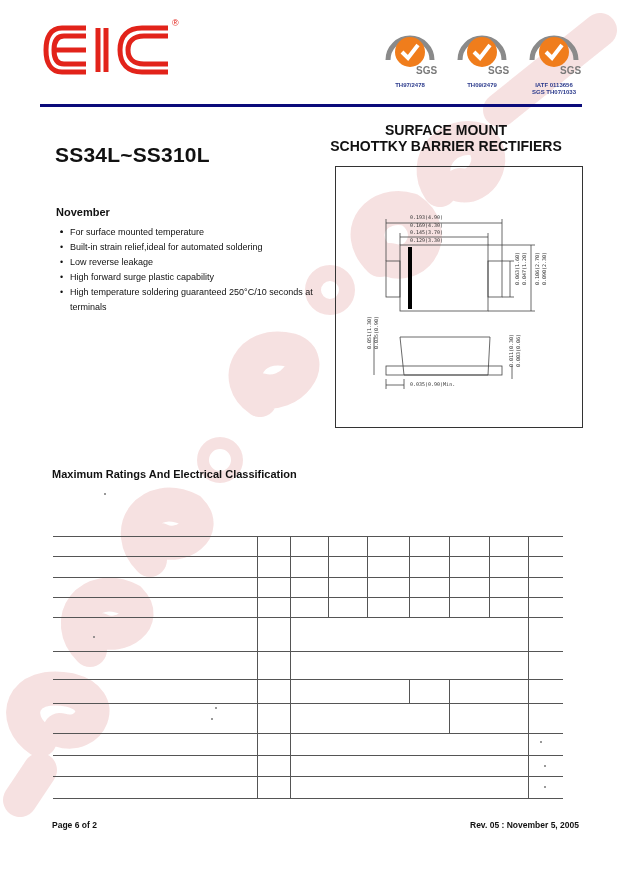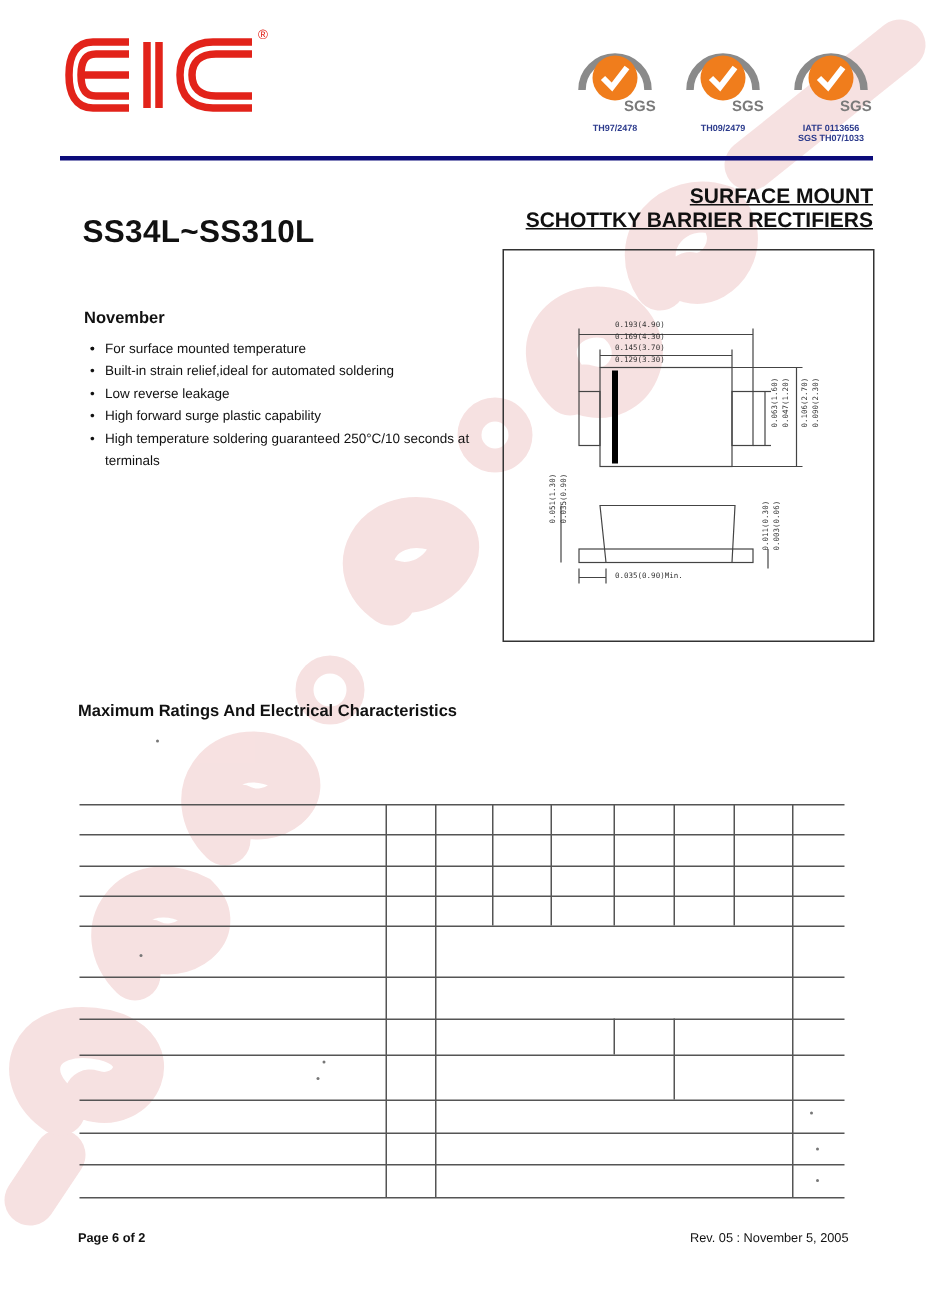--- a/index.html
+++ b/index.html
@@ -7,34 +7,34 @@
   .abs { position:absolute; }
   
   .wm { position:absolute; left:0; top:0; width:620px; height:877px; pointer-events:none; z-index:0; }
   .layer { position:relative; z-index:1; }
   
   .logo { left:40px; top:14px; width:140px; height:70px; }
   .reg { left:172px; top:18px; font-size:9px; color:#e2231a; }
   .cert-label { font-size:6px; font-weight:bold; color:#2b3a8c; text-align:center; width:70px; line-height:7px; }
   .rule { left:40px; top:104px; width:542px; height:3px; background:#0b0b7a; }
   .part { left:55px; top:143px; font-size:21px; font-weight:bold; letter-spacing:0.2px; }
-  .type1 { left:310px; top:122px; width:272px; text-align:right; font-size:14px; font-weight:bold; line-height:16px;text-decoration:underline; }
+  .type1 { left:310px; top:122px; width:272px; text-align:center; font-size:14px; font-weight:bold; line-height:16px; }
   .features-title { left:56px; top:206px; font-size:11px; font-weight:bold; }
   .feat { left:60px; top:225px; width:270px; font-size:9px; line-height:15px; }
   .feat li { list-style:none; position:relative; padding-left:10px; }
   .feat li .bullet { position:absolute; left:0; top:0; font-size:9px; }
   .feat ul { margin:0; padding:0; }
   .pkgbox { left:335px; top:166px; width:248px; height:262px; border:1px solid #333; box-sizing:border-box; }
   .dim { font-family:"DejaVu Sans Mono", monospace; font-size:5px; color:#333; position:absolute; white-space:nowrap; }
   .section-title { left:52px; top:468px; font-size:11px; font-weight:bold; }
   .dot { position:absolute; width:2px; height:2px; background:#777; border-radius:1px; }
   .hl { position:absolute; height:1px; background:#555; }
   .vl { position:absolute; width:1px; background:#555; }
   .footer-l { left:52px; top:820px; font-size:8.5px; font-weight:bold; }
-  .footer-r { left:460px; top:820px; width:135px; font-size:8.5px; font-weight:normal; }
+  .footer-r { left:444px; top:820px; width:135px; text-align:right; font-size:8.5px; font-weight:bold; }
 </style>
 </head>
 <body>
 
 <svg class="wm" viewBox="0 0 620 877">
   <g fill="none" stroke="#f6dede" stroke-width="34" stroke-linecap="round" opacity="0.9">
 
     <path d="M20 800 L40 770"></path>
     <path d="M40 740 C 10 720, 20 680, 70 690 C 110 700, 90 740, 60 730"></path>
     <path d="M90 650 C 60 620, 90 580, 130 600 C 150 620, 120 640, 100 630"></path>
@@ -156,21 +156,21 @@
     <span class="dim" style="left:185px; top:118px; transform:rotate(-90deg); transform-origin:left top;">0.047(1.20)</span>
     <span class="dim" style="left:198px; top:118px; transform:rotate(-90deg); transform-origin:left top;">0.106(2.70)</span>
     <span class="dim" style="left:205px; top:118px; transform:rotate(-90deg); transform-origin:left top;">0.090(2.30)</span>
     <span class="dim" style="left:30px; top:182px; transform:rotate(-90deg); transform-origin:left top;">0.051(1.30)</span>
     <span class="dim" style="left:37px; top:182px; transform:rotate(-90deg); transform-origin:left top;">0.035(0.90)</span>
     <span class="dim" style="left:172px; top:200px; transform:rotate(-90deg); transform-origin:left top;">0.011(0.30)</span>
     <span class="dim" style="left:179px; top:200px; transform:rotate(-90deg); transform-origin:left top;">0.003(0.06)</span>
     <span class="dim" style="left:74px; top:214px;">0.035(0.90)Min.</span>
   </div>
 
-  <div class="abs section-title">Maximum Ratings And Electrical Characteristics</div>
+  <div class="abs section-title">Maximum Ratings And Electrical Classification</div>
   <div class="dot" style="left:104px; top:493px;"></div>
 
   <div class="abs" style="left:0; top:0; width:620px; height:877px;">
 
     <div class="hl" style="left:53px; top:536px; width:510px;"></div>
     <div class="hl" style="left:53px; top:556px; width:510px;"></div>
     <div class="hl" style="left:53px; top:577px; width:510px;"></div>
     <div class="hl" style="left:53px; top:597px; width:510px;"></div>
     <div class="hl" style="left:53px; top:617px; width:510px;"></div>
     <div class="hl" style="left:53px; top:651px; width:510px;"></div>

